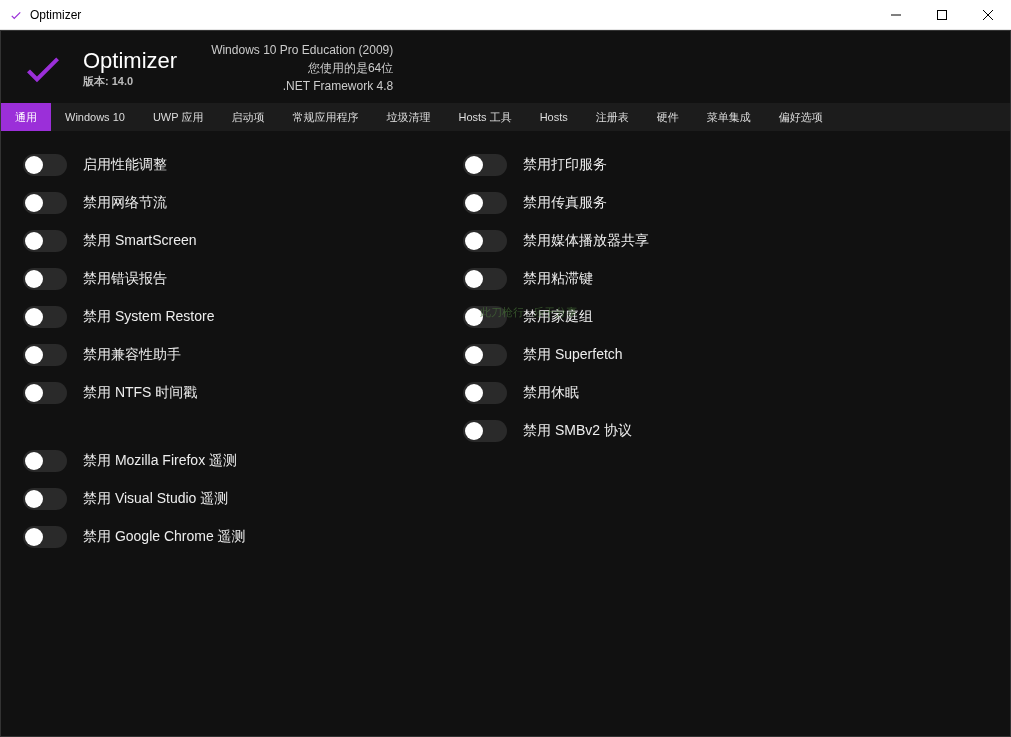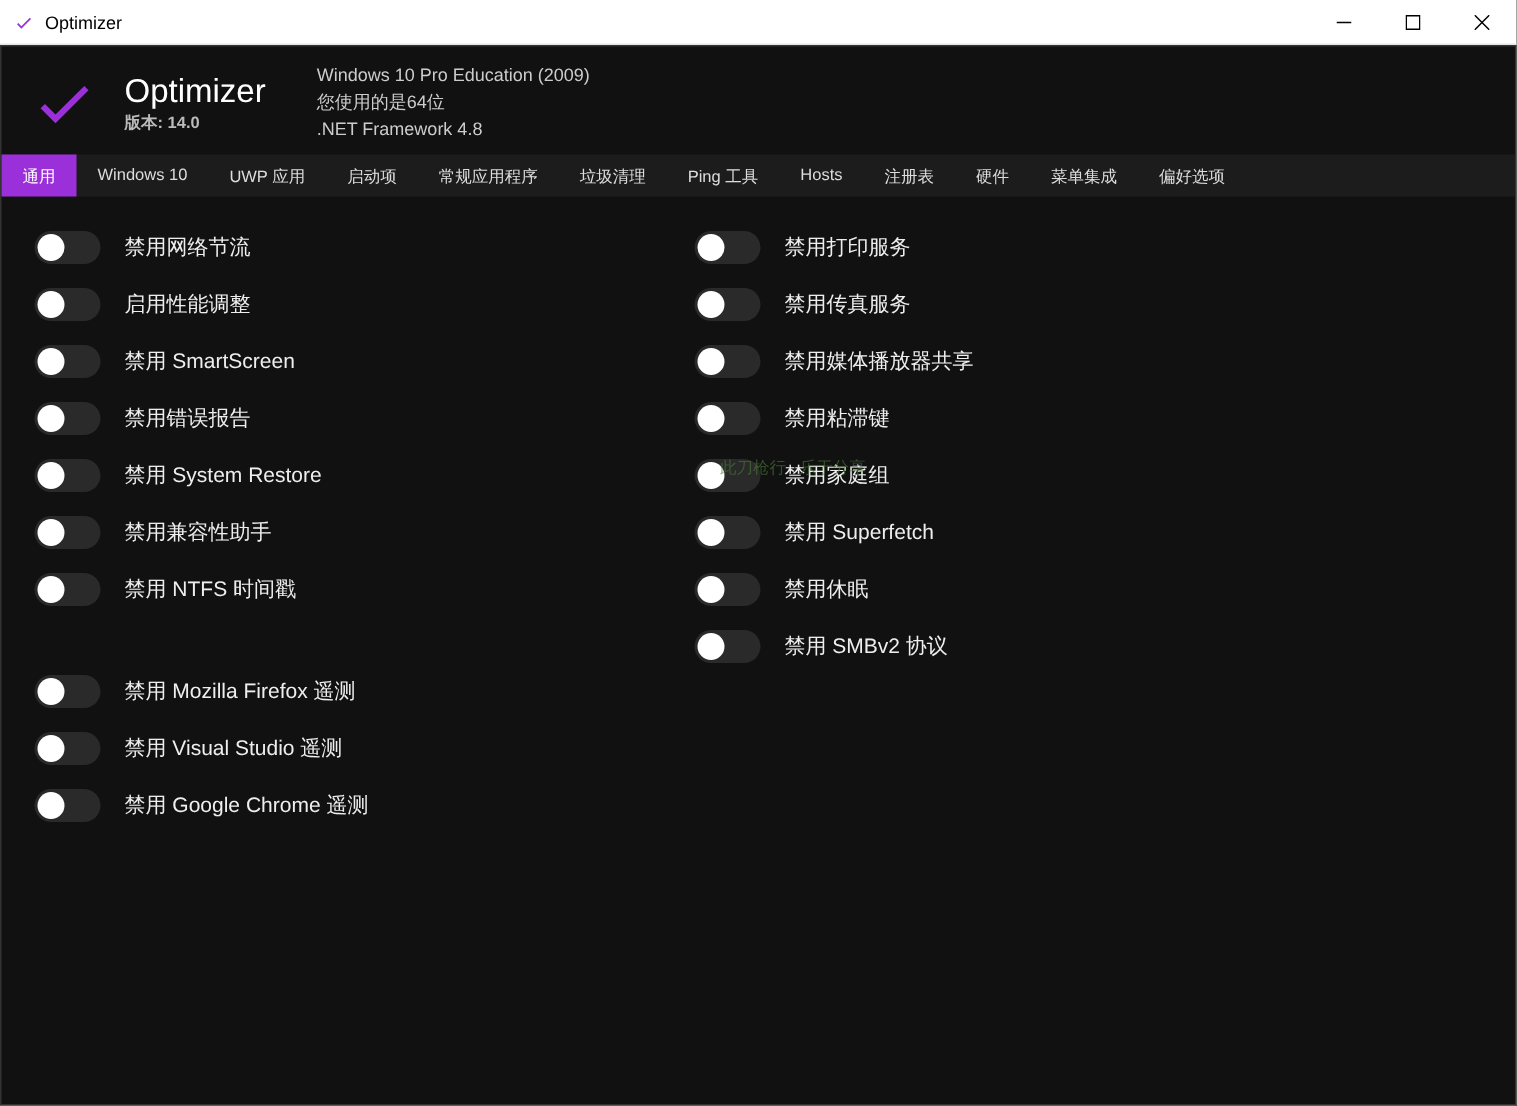--- a/index.html
+++ b/index.html
@@ -71,20 +71,21 @@
   .app-version {
     font-size: 11px;
     color: #bbb;
     font-weight: bold;
   }
   .sysinfo {
     margin-left: 18px;
     font-size: 12px;
     color: #ccc;
     line-height: 1.5;
+    text-align: right;
   }
   .tabs {
     display: flex;
     background: #1c1c1c;
     height: 28px;
     align-items: stretch;
     padding-left: 0;
     gap: 0;
   }
   .tab {
@@ -201,41 +202,41 @@
     </div>
   </div>
 
   <div class="tabs">
     <div class="tab active">通用</div>
     <div class="tab">Windows 10</div>
     <div class="tab">UWP 应用</div>
     <div class="tab">启动项</div>
     <div class="tab">常规应用程序</div>
     <div class="tab">垃圾清理</div>
-    <div class="tab">Ping 工具</div>
+    <div class="tab">Hosts 工具</div>
     <div class="tab">Hosts</div>
     <div class="tab">注册表</div>
     <div class="tab">硬件</div>
     <div class="tab">菜单集成</div>
     <div class="tab">偏好选项</div>
   </div>
 
   <div class="content">
     <div class="col">
       <div class="toggle-row">
         <div class="toggle">
             <div class="knob"></div>
           </div>
+        <div class="toggle-label">启用性能调整</div>
+      </div>
+      <div class="toggle-row">
+        <div class="toggle">
+            <div class="knob"></div>
+          </div>
         <div class="toggle-label">禁用网络节流</div>
-      </div>
-      <div class="toggle-row">
-        <div class="toggle">
-            <div class="knob"></div>
-          </div>
-        <div class="toggle-label">启用性能调整</div>
       </div>
       <div class="toggle-row">
         <div class="toggle">
             <div class="knob"></div>
           </div>
         <div class="toggle-label">禁用 SmartScreen</div>
       </div>
       <div class="toggle-row">
         <div class="toggle">
             <div class="knob"></div>

